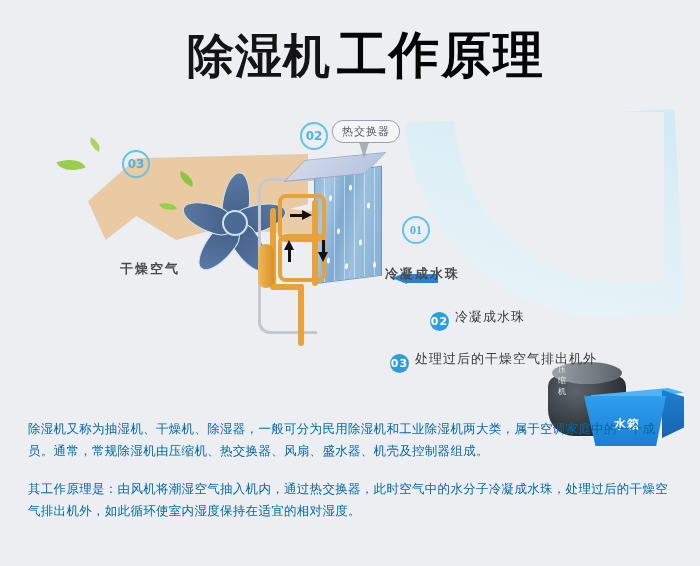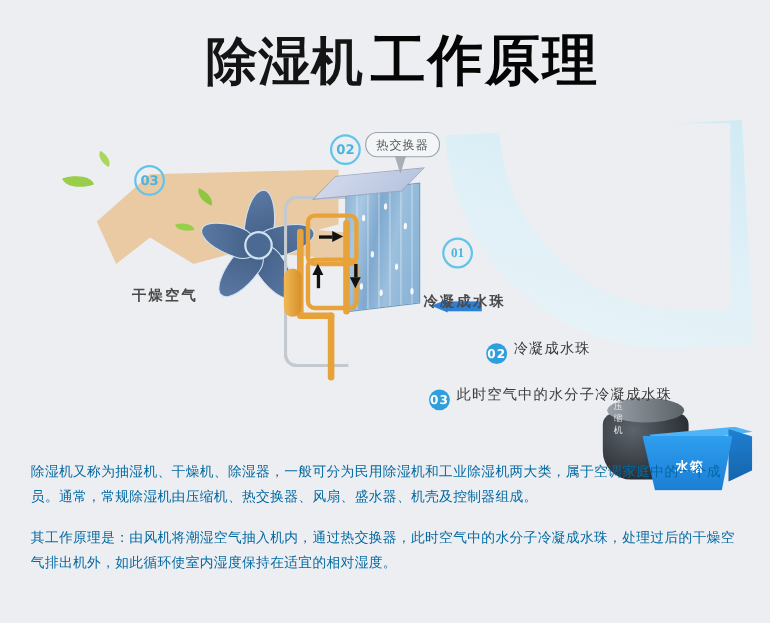--- a/index.html
+++ b/index.html
@@ -179,21 +179,21 @@
   }
   .tank-top{
     position:absolute;left:0px;top:2px;width:100px;height:16px;
     background:#4fb4f6;
     clip-path:polygon(6% 45%,84% 0%,100% 28%,22% 100%);
   }
   .tank-label{position:absolute;left:30px;top:30px;color:#ffffff;font-size:12px;font-weight:bold;letter-spacing:1px;}
 
   
   .annot{position:absolute;font-size:13px;color:#3a3a3a;letter-spacing:1px;white-space:nowrap;}
-  .annot.a02{left:430px;top:196px;margin-left:12px;}
+  .annot.a02{left:430px;top:196px;}
   .badge-f{
     display:inline-flex;align-items:center;justify-content:center;
     width:19px;height:19px;border-radius:50%;background:#2e9fdc;color:#fff;
     font-size:11px;font-weight:bold;margin-right:6px;vertical-align:-4px;
     font-family:"DejaVu Sans",sans-serif;
   }
   .annot.a03{left:390px;top:238px;}
 
   
   .watermark{
@@ -309,21 +309,21 @@
 
     <div class="bubble">热交换器</div>
 
     <div class="label-dry">干燥空气</div>
     <div class="label-humid">冷凝成水珠</div>
 
     <div class="annot a02">
       <span class="badge-f">02</span><span>冷凝成水珠</span>
     </div>
     <div class="annot a03">
-      <span class="badge-f">03</span><span>此时空气中的水分子冷凝成水珠</span>
+      <span class="badge-f">03</span><span>处理过后的干燥空气排出机外</span>
     </div>
   </div>
 
 
   <div class="copy">
     <p>除湿机又称为抽湿机、干燥机、除湿器，一般可分为民用除湿机和工业除湿机两大类，属于空调家庭中的一个成员。通常，常规除湿机由压缩机、热交换器、风扇、盛水器、机壳及控制器组成。</p>
     <p>其工作原理是：由风机将潮湿空气抽入机内，通过热交换器，此时空气中的水分子冷凝成水珠，处理过后的干燥空气排出机外，如此循环使室内湿度保持在适宜的相对湿度。</p>
   </div>
 
 </div>

